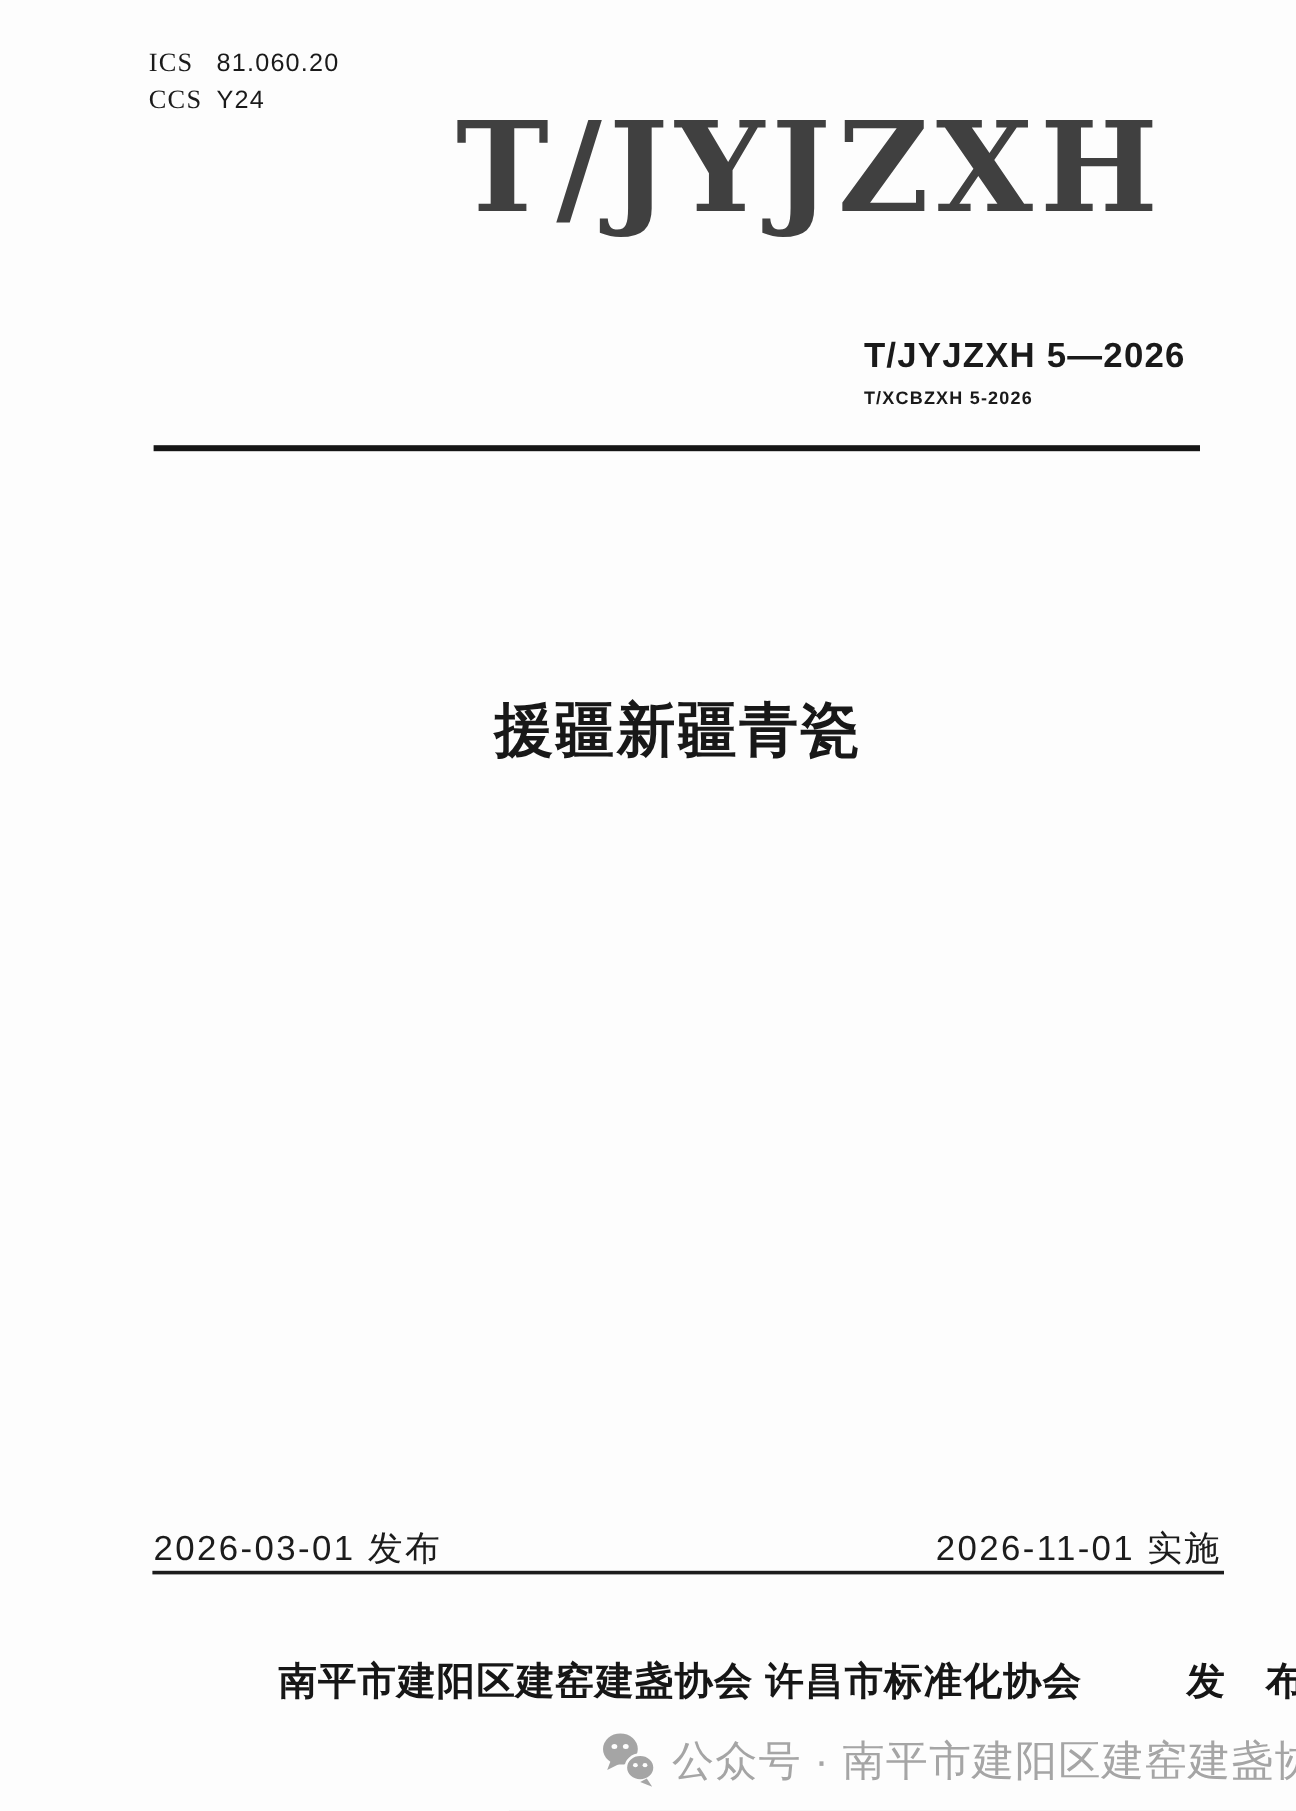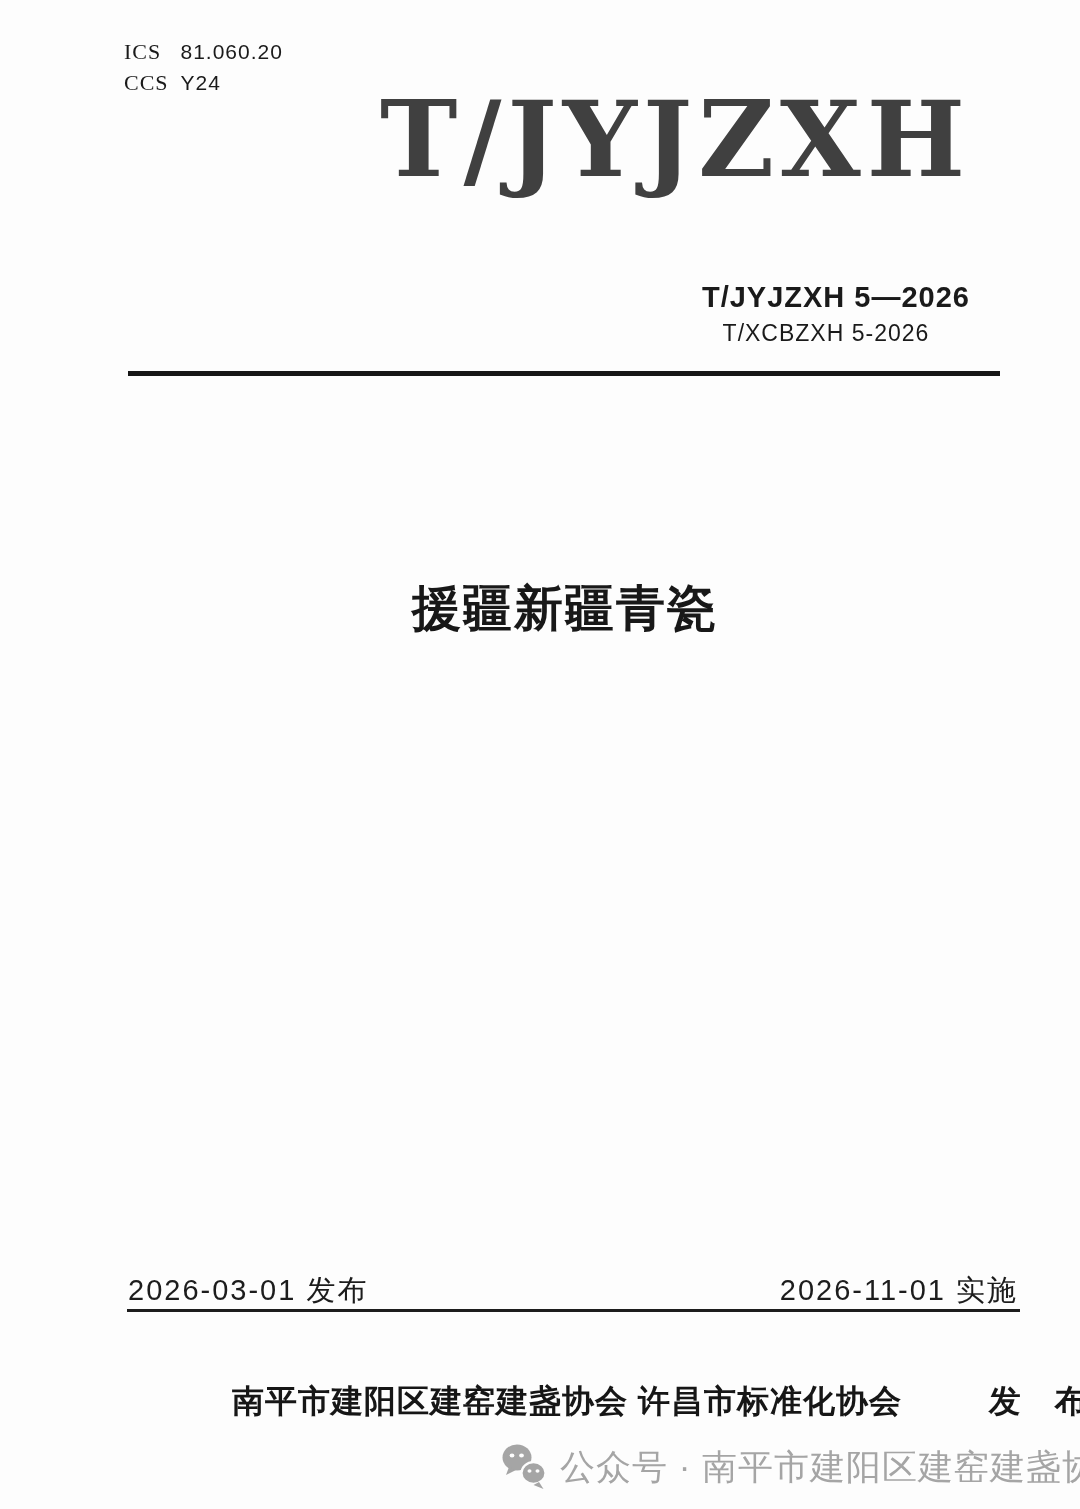--- a/index.html
+++ b/index.html
@@ -36,23 +36,23 @@
   }
 
   
   .assoc-title {
     position: absolute; left: 116px; top: 192px;
     font-size: 48px; font-weight: bold; letter-spacing: 7px;
     line-height: 62px; white-space: nowrap; color: #141414;
   }
 
   
-  .std-numbers { position: absolute; right: 110px; top: 280px; text-align: center; }
+  .std-numbers { position: absolute; right: 92px; top: 280px; text-align: left; }
   .std-no-1 { font-size: 29px; font-weight: 600; letter-spacing: 1px; line-height: 34px; }
-  .std-no-2 { font-size: 23px; font-weight: 400; letter-spacing: 1px; line-height: 28px; margin-top: 5px; padding-right: 20px; }
+  .std-no-2 { font-size: 15px; font-weight: 700; letter-spacing: 1px; line-height: 28px; margin-top: 5px; padding-right: 20px; }
 
   
   .rule-top    { position: absolute; left: 128px; top: 371px; width: 872px; height: 5px; background: #161616; }
   .rule-bottom { position: absolute; left: 127px; top: 1309px; width: 893px; height: 3px; background: #1d1d1d; }
 
   
   .doc-title {
     position: absolute; left: 0; right: 0; top: 576px;
     text-align: center; transform: translateX(25px);
     font-size: 49px; font-weight: bold; letter-spacing: 2px; color: #181818;

